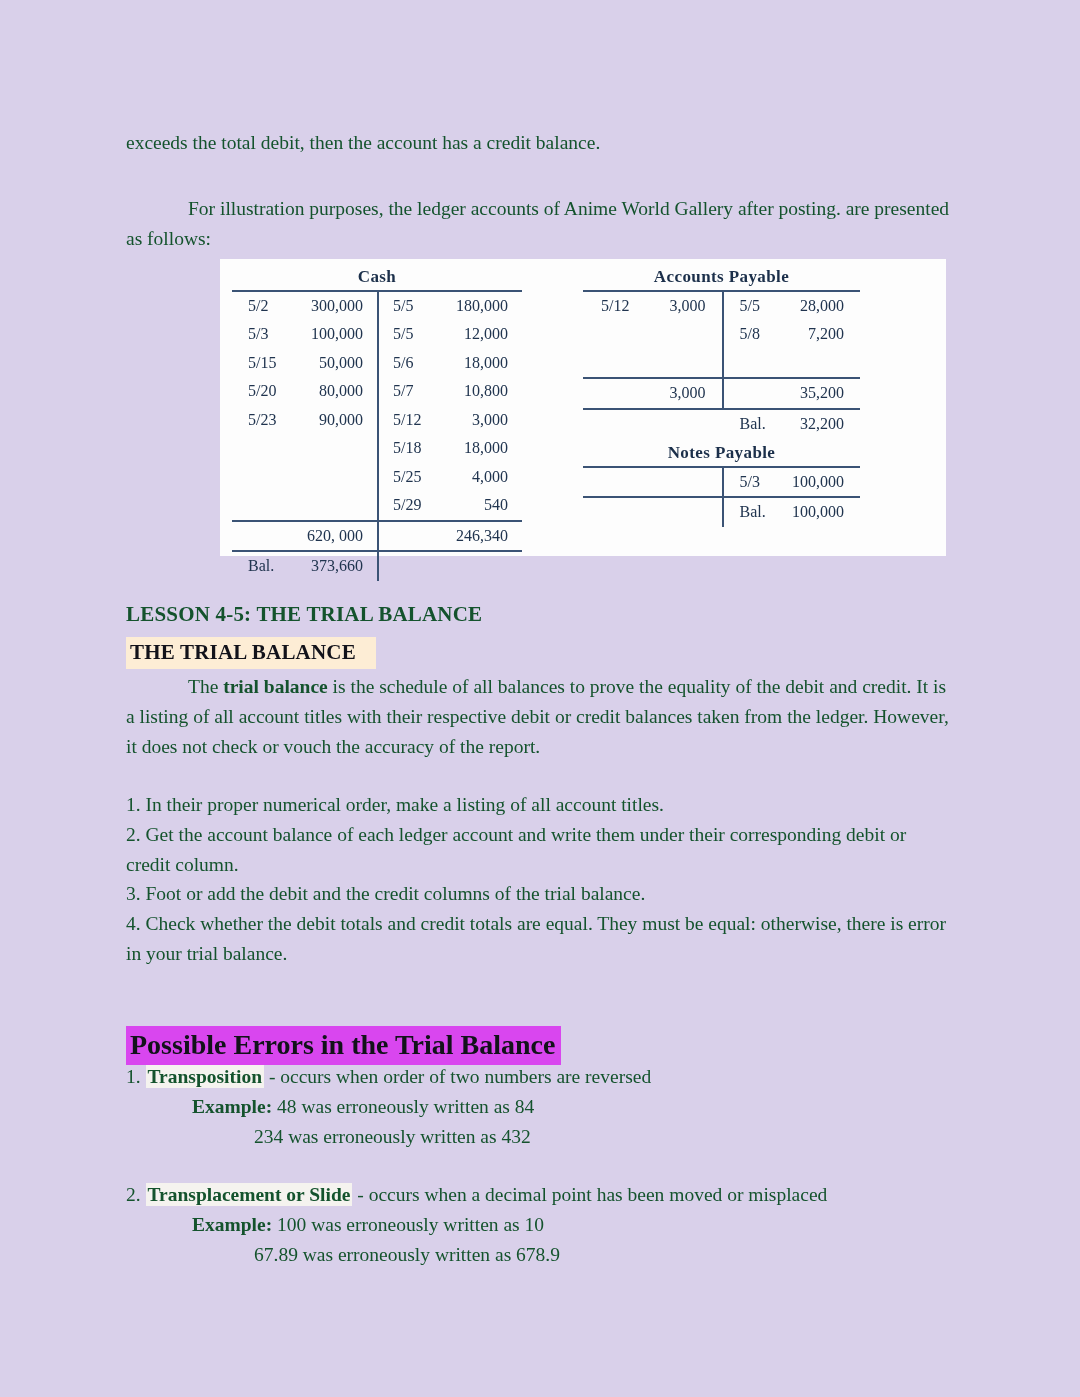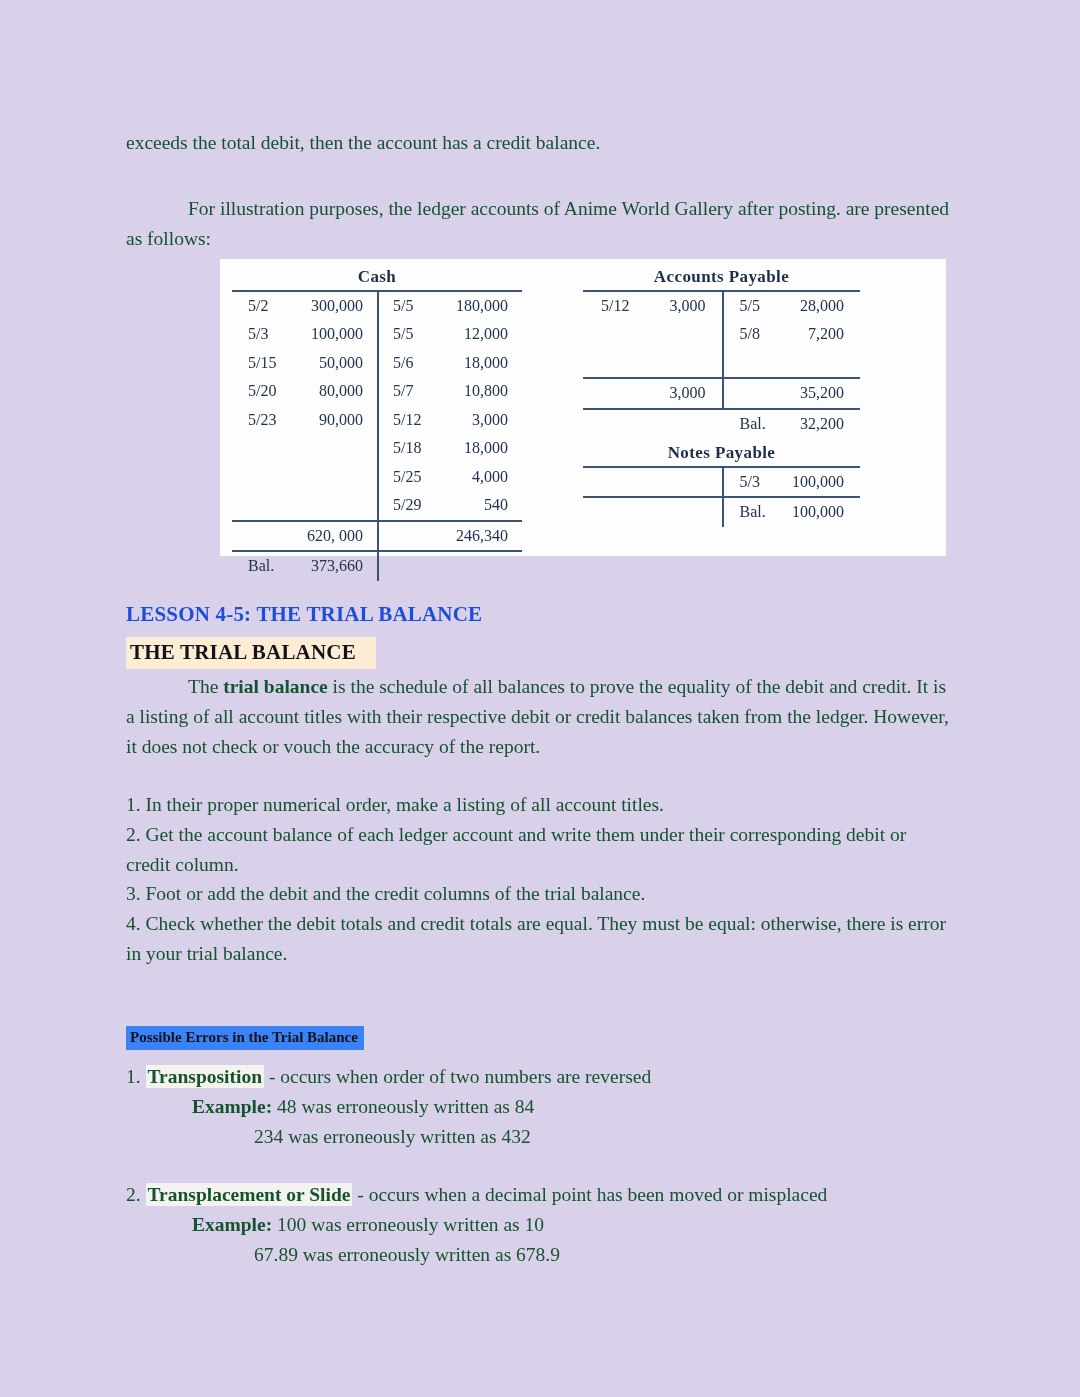--- a/index.html
+++ b/index.html
@@ -122,21 +122,21 @@
   #ta-ap { left: 363px; top: 8px; width: 277px; }
   #ta-np { left: 363px; top: 184px; width: 277px; }
 
   
   .lesson-heading {
     position: absolute;
     left: 126px;
     top: 602px;
     font-size: 21px;
     font-weight: bold;
-    color: #1d4ed8;
+    color: #14532d;
     letter-spacing: .2px;
   }
   .subheading-hl {
     position: absolute;
     left: 126px;
     top: 637px;
     font-size: 21px;
     font-weight: bold;
     color: #12121a;
     background: #fdedd5;
@@ -156,24 +156,24 @@
     left: 126px;
     top: 790px;
     width: 826px;
   }
   .step-line { margin: 0; }
 
   .errors-heading {
     position: absolute;
     left: 126px;
     top: 1026px;
-    font-size: 15px;
+    font-size: 28px;
     font-weight: bold;
     color: #12121a;
-    background: #3b82f6;
+    background: #d946ef;
     padding: 3px 6px 4px 4px;
   }
 
   .err-block-1 {
     position: absolute;
     left: 126px;
     top: 1062px;
     width: 826px;
   }
   .err-block-2 {

